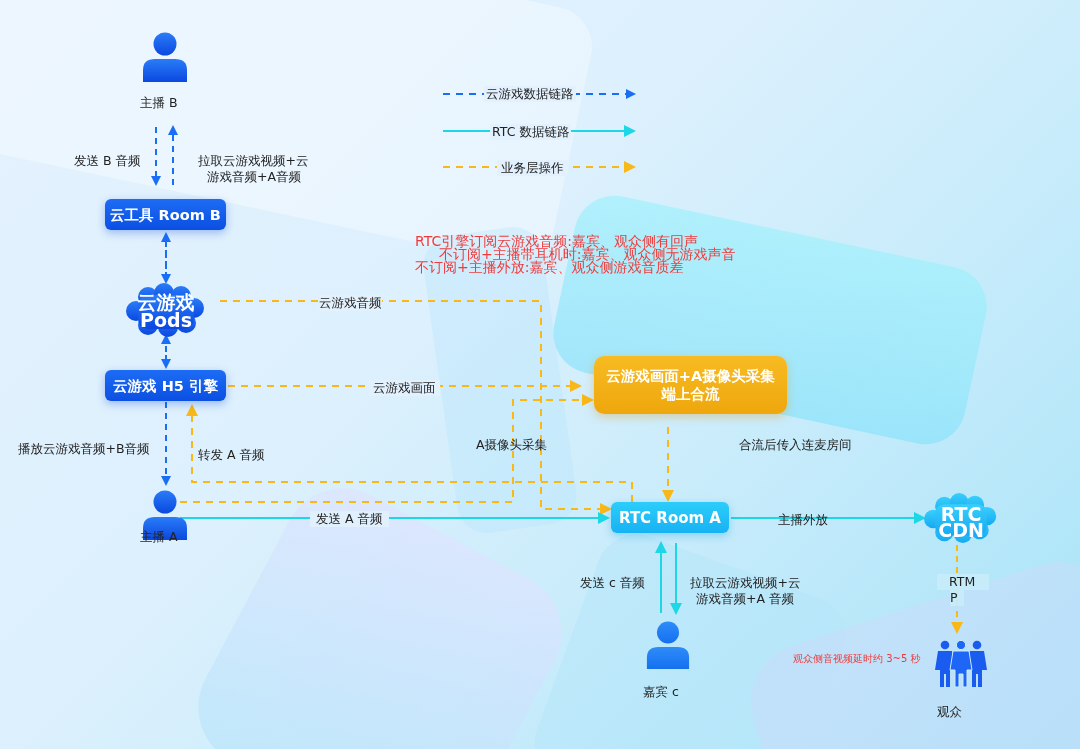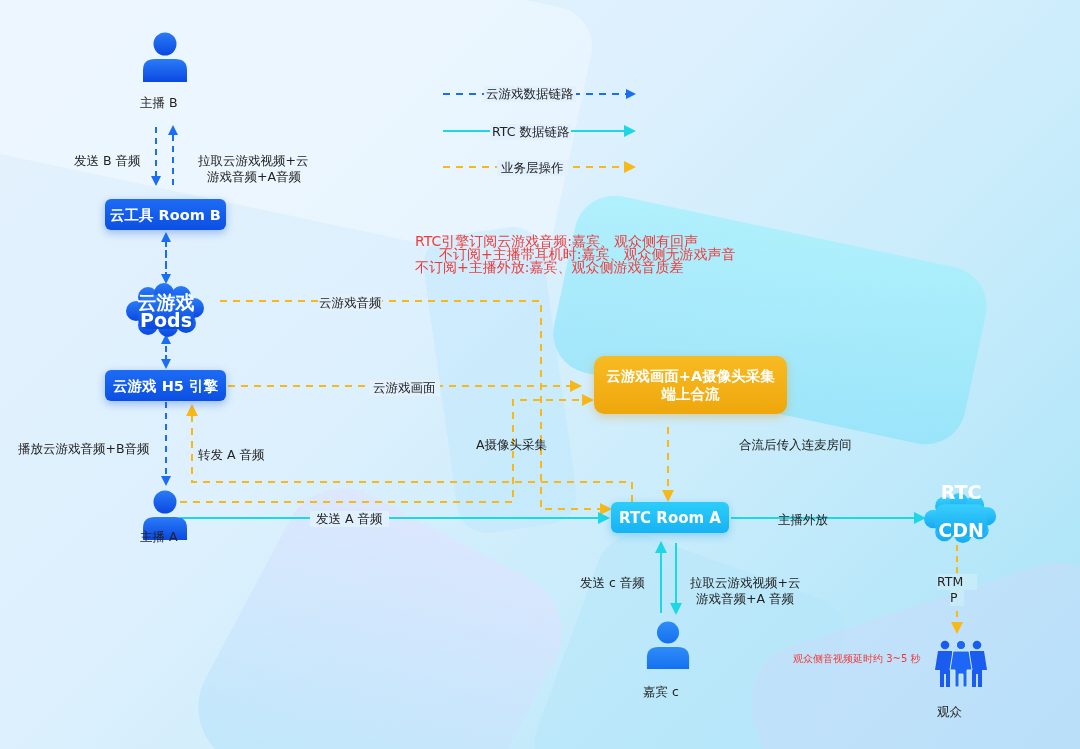--- a/index.html
+++ b/index.html
@@ -167,24 +167,24 @@
       <circle cx="38" cy="10" r="10"></circle>
       <circle cx="55" cy="13" r="10"></circle>
     <circle cx="68" cy="25" r="10"></circle>
       <circle cx="60" cy="40" r="10"></circle>
       <circle cx="42" cy="44" r="10"></circle>
     <circle cx="22" cy="42" r="10"></circle>
       <circle cx="10" cy="28" r="10"></circle>
       <rect x="12" y="12" width="56" height="34" rx="10"></rect>
   </g>
 </svg>
-<div class="cloud-text" style="left:924px;top:483px;width:74px;">RTC</div>
+<div class="cloud-text" style="left:924px;top:505px;width:74px;">RTC</div>
 <div class="cloud-text" style="left:924px;top:521px;width:74px;">CDN</div>
 
-<div class="lbl c" style="left:937px;top:574px;width:40px;background:rgba(200,236,250,.9);">RTM</div>
+<div class="lbl c" style="left:937px;top:574px;width:40px;background:rgba(200,236,250,.9);padding-left:12px;">RTM</div>
 <div class="lbl c" style="left:950px;top:590px;width:14px;background:rgba(200,236,250,.9);">P</div>
 
 <div class="lbl" style="left:580px;top:575px;">发送 c 音频</div>
 <div class="lbl c" style="left:690px;top:575px;">拉取云游戏视频+云</div>
 <div class="lbl c" style="left:696px;top:591px;">游戏音频+A 音频</div>
 
 <svg class="icon" style="left:645px;top:621px;" width="46" height="48" viewBox="0 0 48 50">
   <defs>
       <linearGradient id="ug2" x1="0" y1="0" x2="0" y2="1">
         <stop offset="0" stop-color="#2f8cf8"></stop>

